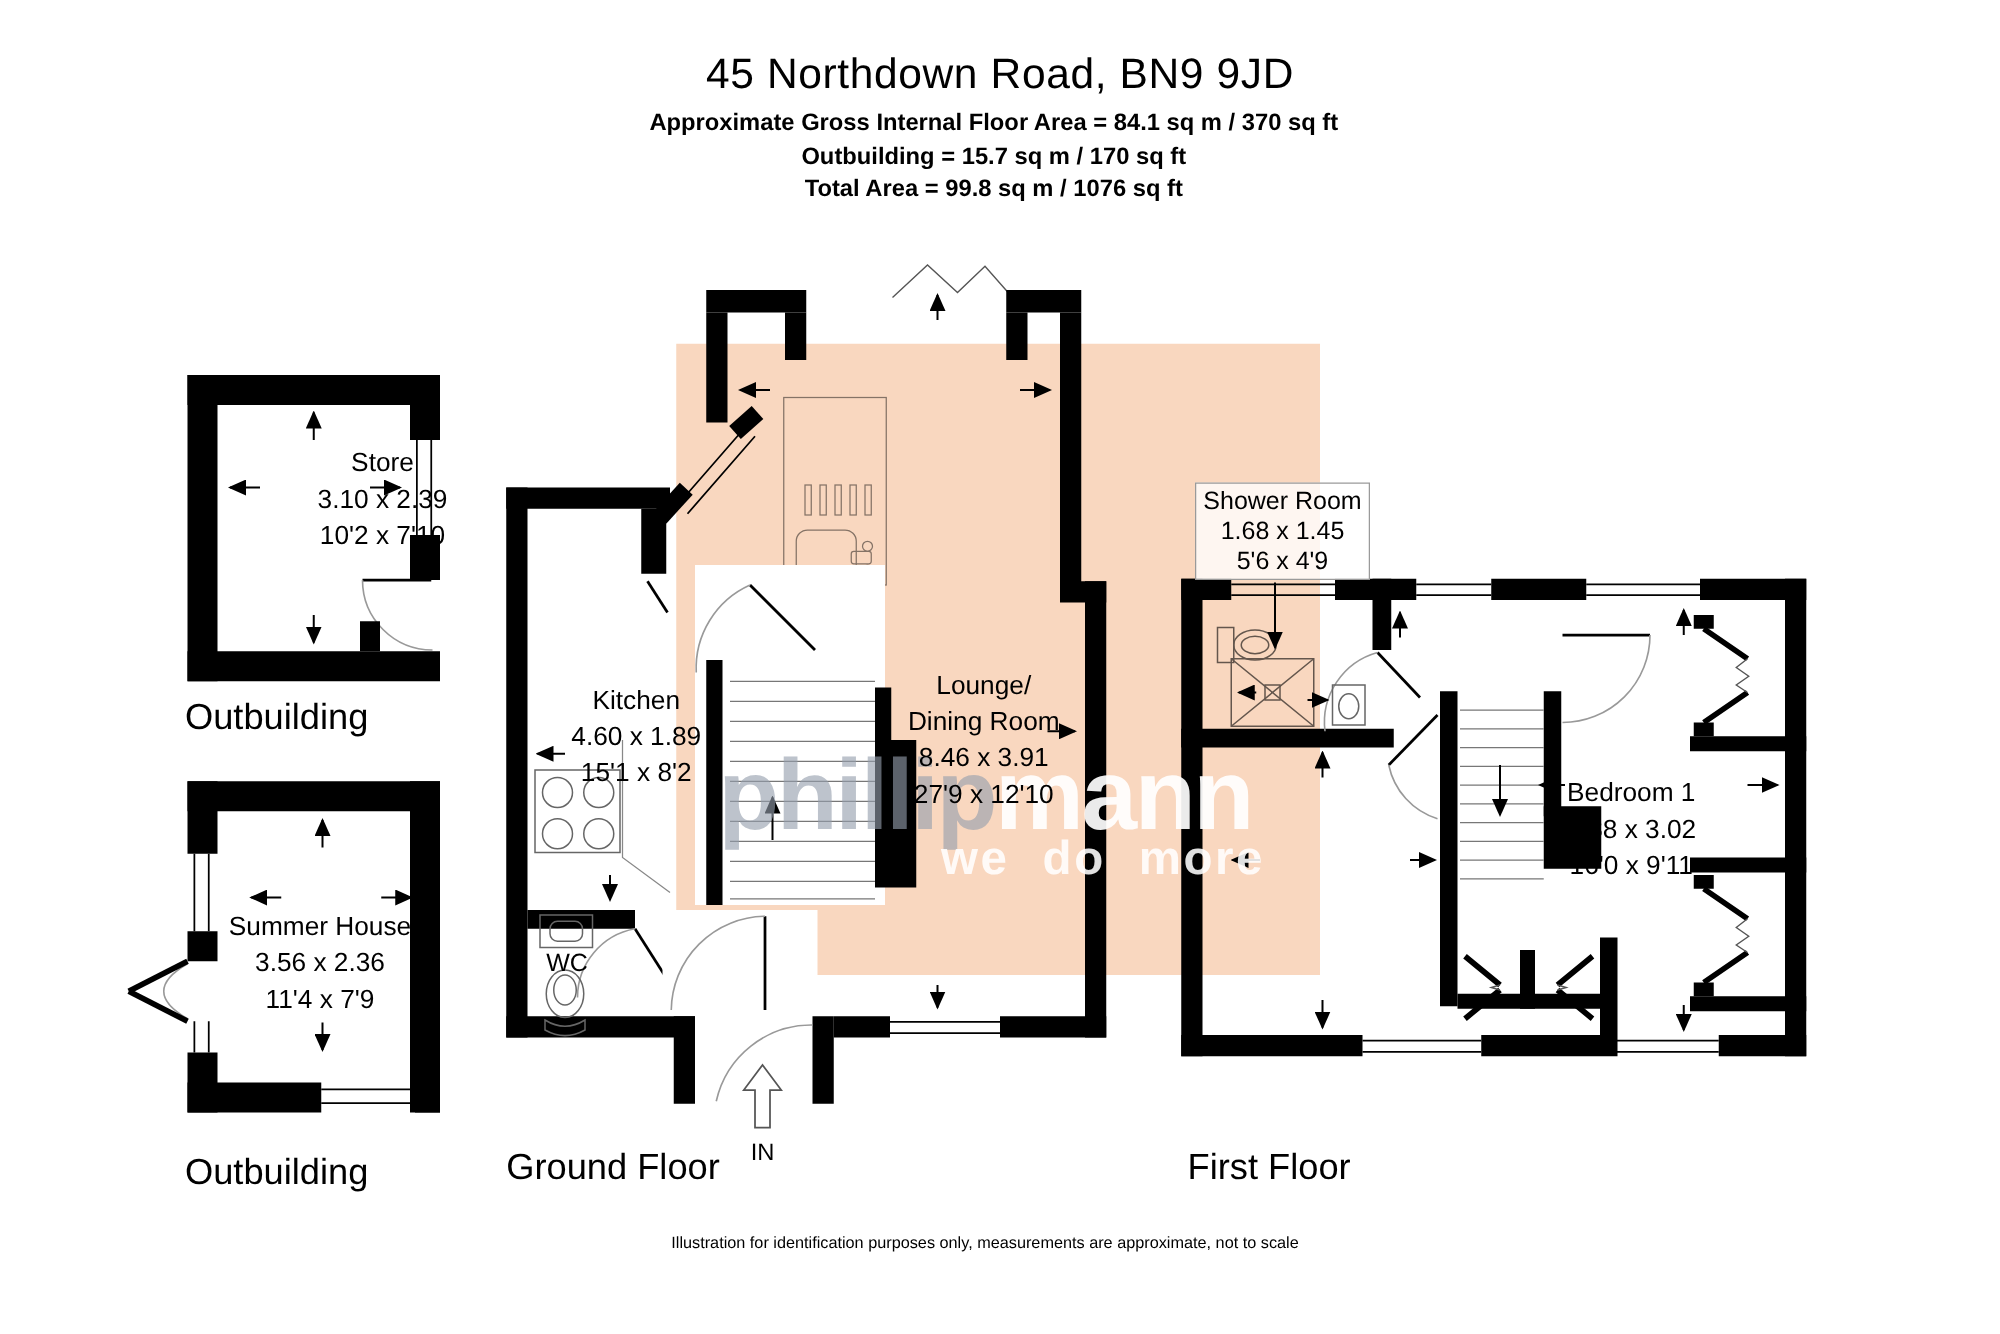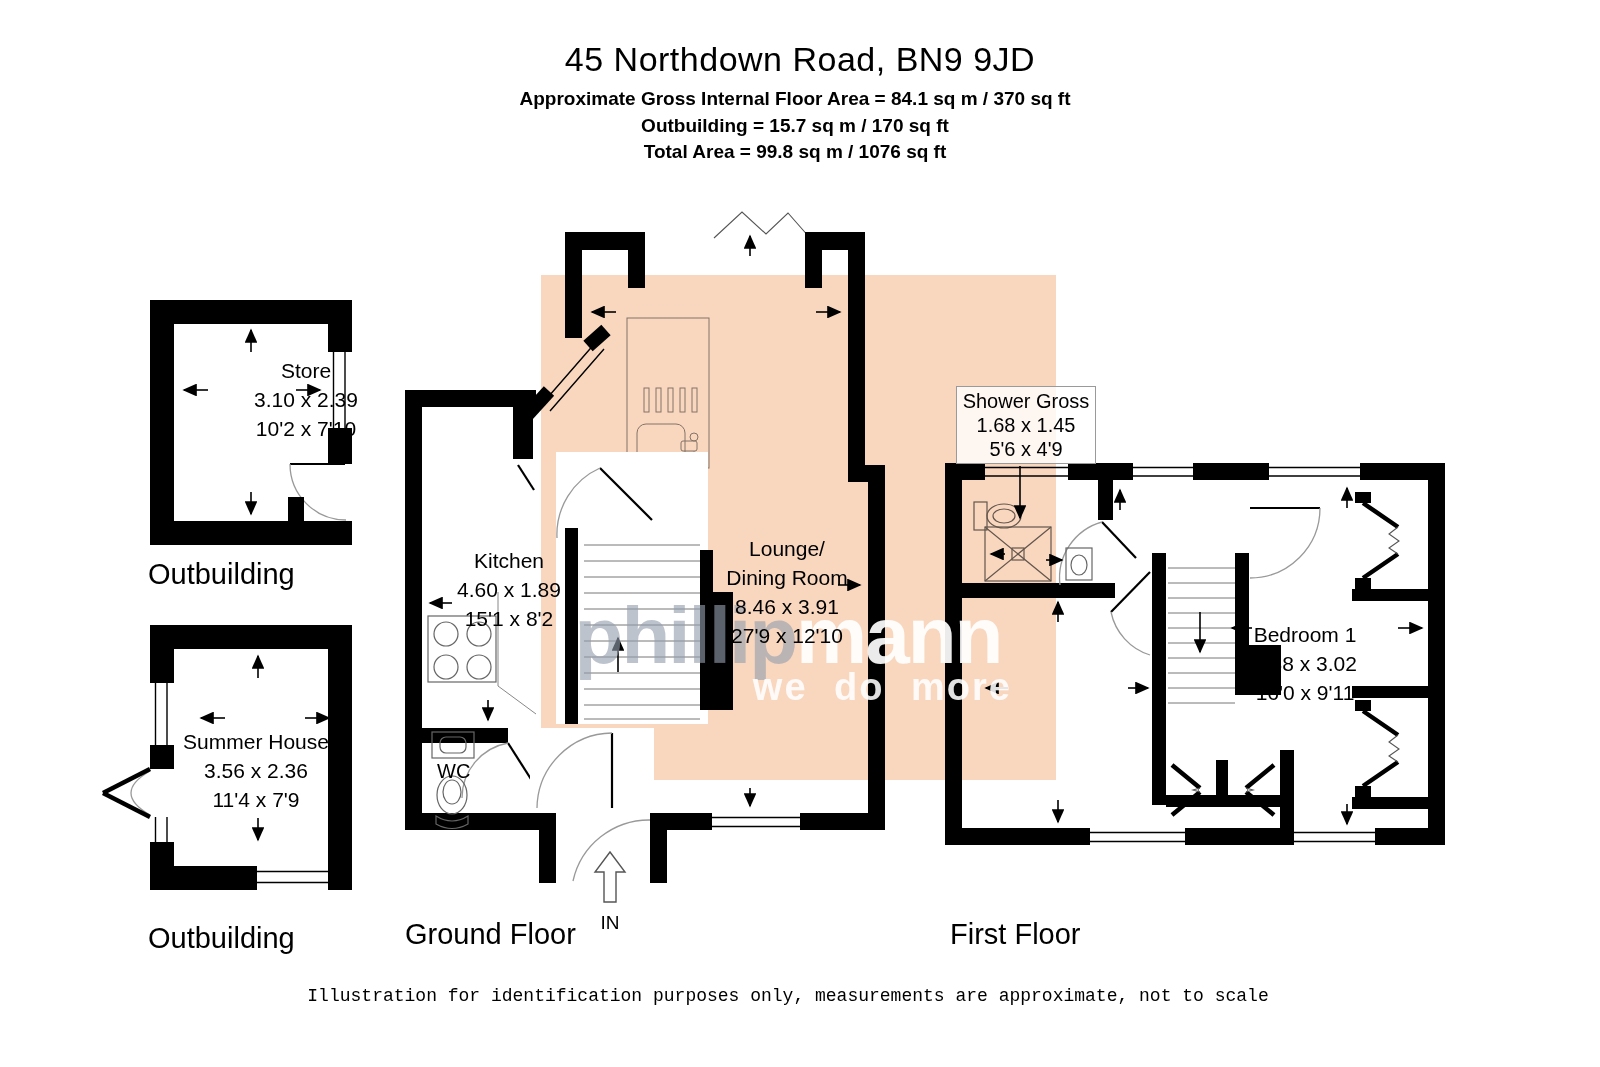--- a/index.html
+++ b/index.html
@@ -8,21 +8,21 @@
   svg{position:absolute;left:0;top:0;}
   .abs{position:absolute;}
   .ctr{transform:translateX(-50%);text-align:center;}
   .title{font-size:34px;letter-spacing:.5px;white-space:nowrap;}
   .subtitle{font-size:19px;font-weight:bold;white-space:nowrap;}
   .room-label{font-size:21px;line-height:29px;white-space:nowrap;}
   .floor-label{font-size:29px;white-space:nowrap;}
   .small-label{font-size:20px;white-space:nowrap;}
   .shower-box{width:138px;border:1.5px solid #9a9a9a;background:rgba(255,255,255,.78);
               font-size:20px;line-height:24px;text-align:center;padding:2px 0;}
-  .footer{font-size:18px;white-space:nowrap;font-family:Liberation Mono, monospace;}
+  .footer{font-size:13px;white-space:nowrap;}
   .wm{white-space:nowrap;font-weight:bold;font-size:80px;letter-spacing:-2px;line-height:1;}
   .wm .g{color:rgba(148,158,173,.62);}
   .wm .w{color:rgba(255,255,255,.92);}
   .wm-tag{white-space:nowrap;font-weight:bold;font-size:38px;color:rgba(255,255,255,.88);
           word-spacing:14px;letter-spacing:2px;transform:translateX(-100%);}
   .wall{fill:#000;}
   .fix{fill:none;stroke:#666;stroke-width:1.2;}
   .fix2{fill:none;stroke:#888;stroke-width:1;}
   .arc{fill:none;stroke:#999;stroke-width:1.3;}
   .leaf{stroke:#000;stroke-width:2.2;fill:none;}
@@ -271,21 +271,21 @@
   <div>Lounge/</div>
   <div>Dining Room</div>
   <div>8.46 x 3.91</div>
   <div>27'9 x 12'10</div>
 </div>
 <div class="abs small-label" style="left:437px;top:760px;">WC</div>
 <div class="abs floor-label" style="left:405px;top:918px;">Ground Floor</div>
 <div class="abs ctr small-label" style="left:610px;top:912px;font-size:19px;">IN</div>
 
 <div class="abs shower-box" style="left:956px;top:386px;">
-  <div>Shower Gross</div>
+  <div>Shower Room</div>
   <div>1.68 x 1.45</div>
   <div>5'6 x 4'9</div>
 </div>
 <div class="abs ctr room-label" style="left:1305px;top:620px;">
   <div>Bedroom 1</div>
   <div>4.88 x 3.02</div>
   <div>16'0 x 9'11</div>
 </div>
 <div class="abs floor-label" style="left:950px;top:918px;">First Floor</div>
 

